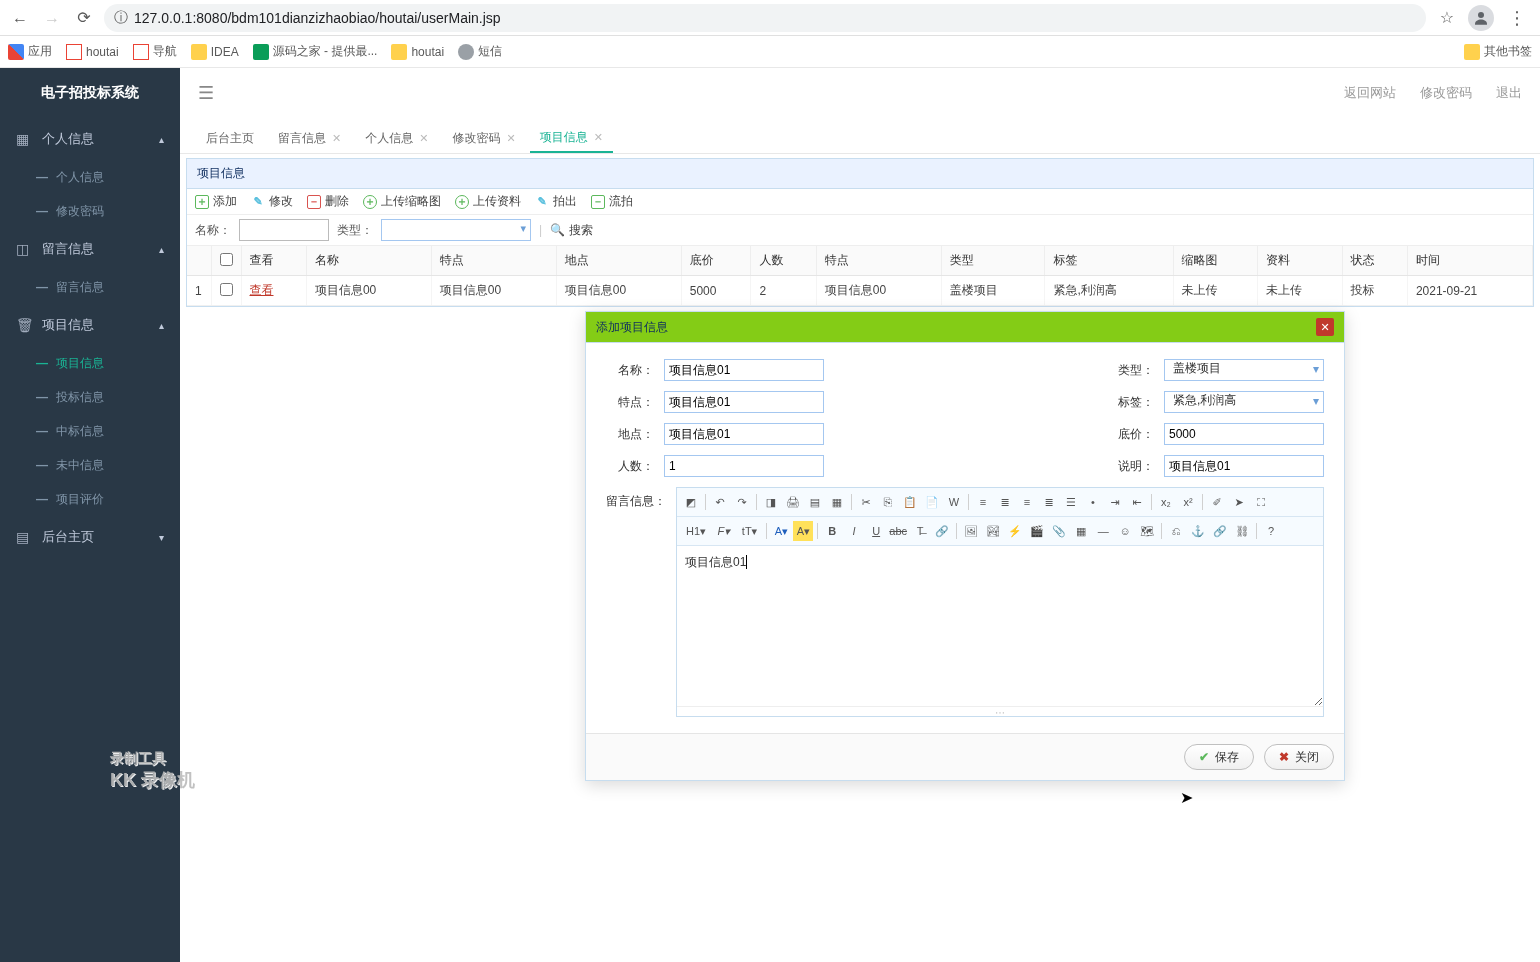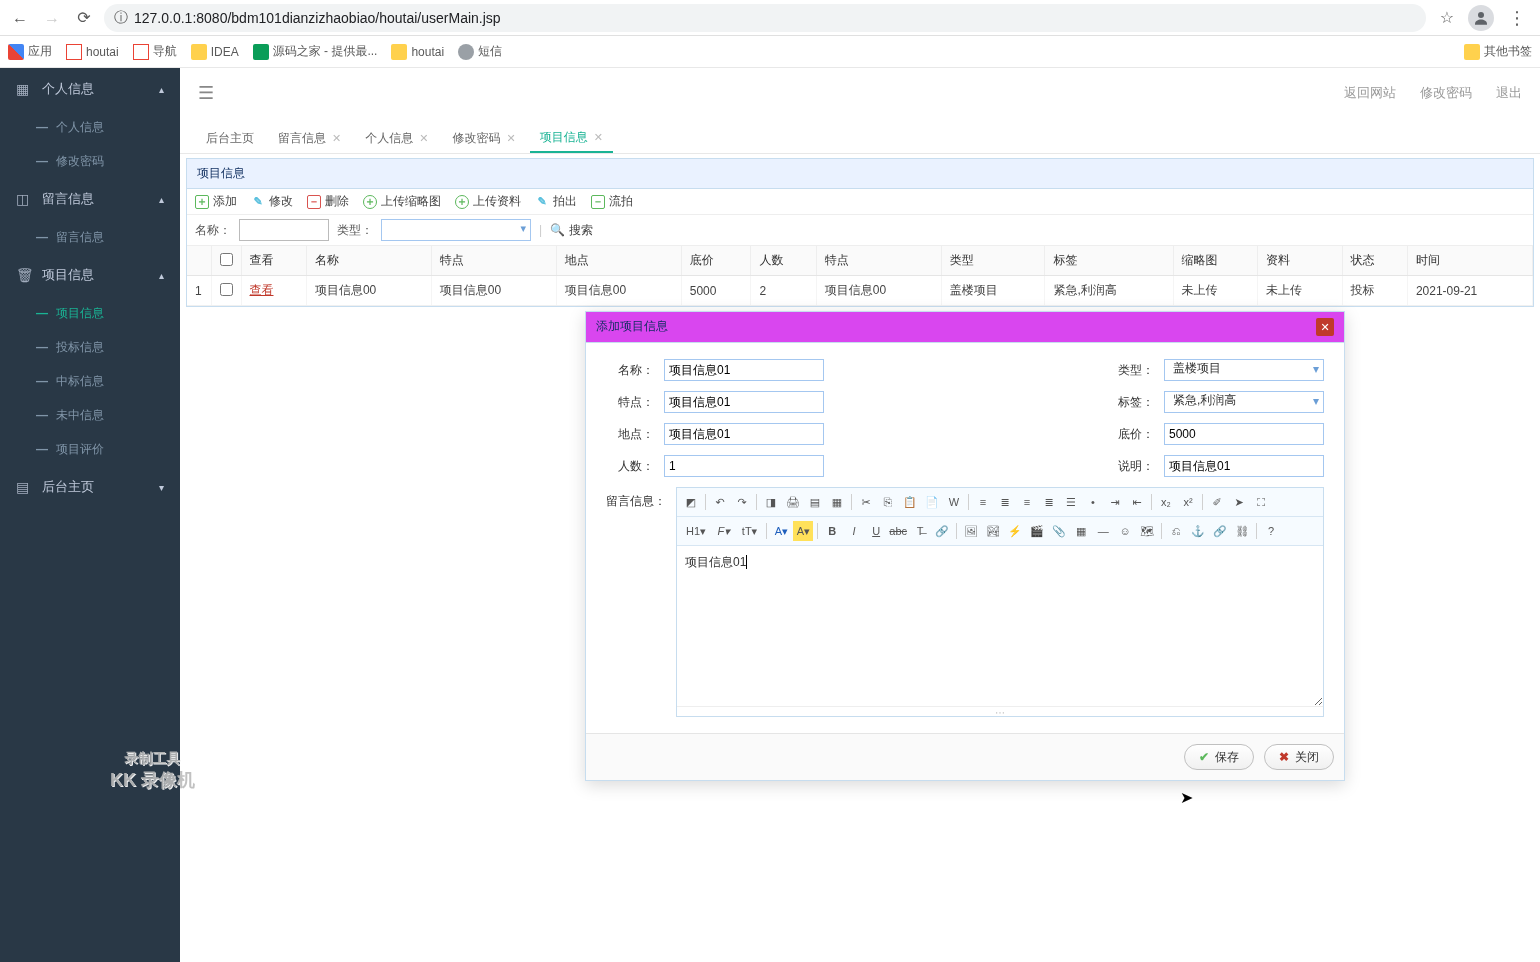--- a/index.html
+++ b/index.html
@@ -71,21 +71,21 @@
 .mag { font-size: 12px; }
 
 .grid { width: 100%; border-collapse: collapse; font-size: 12px; }
 .grid th { background: #fafafa; border-bottom: 1px solid #e5e5e5; border-right: 1px solid #eee; text-align: left; padding: 6px 8px; color: #333; font-weight: normal; }
 .grid td { border-bottom: 1px solid #f0f0f0; border-right: 1px solid #f5f5f5; padding: 6px 8px; color: #444; }
 .link-red { color: #c0392b; text-decoration: underline; cursor: pointer; }
 .chk { width: 13px; height: 13px; }
 
 
 .dialog { position: absolute; left: 405px; top: 243px; width: 760px; background: #fff; border: 1px solid #c7ddef; box-shadow: 0 4px 16px rgba(0,0,0,.15); }
-.dlg-title { background: #d946ef; color: #0e2d5f; padding: 6px 10px; font-size: 12px; display: flex; border-bottom: 1px solid #c7ddef; }
+.dlg-title { background: #84cc16; color: #0e2d5f; padding: 6px 10px; font-size: 12px; display: flex; align-items: center; border-bottom: 1px solid #c7ddef; }
 .dlg-close { margin-left: auto; width: 18px; height: 18px; background: #c0392b; color: #fff; display: flex; align-items: center; justify-content: center; font-size: 11px; border-radius: 2px; cursor: pointer; }
 .dlg-body { padding: 16px 20px; }
 .form-row { display: flex; gap: 40px; margin-bottom: 10px; }
 .form-cell { display: flex; align-items: center; gap: 10px; }
 .form-cell label { width: 48px; text-align: right; color: #333; font-size: 12px; }
 .form-cell .txt, .form-cell .combo2 { width: 160px; height: 22px; border: 1px solid #a4c7f0; padding: 0 4px; font-size: 12px; }
 .combo2 { position: relative; background: #fff; }
 .combo2::after { content: "▾"; position: absolute; right: 4px; top: 2px; color: #6b9ed6; }
 .editor-row { display: flex; gap: 10px; align-items: flex-start; }
 .editor-row label { width: 60px; text-align: right; color: #333; font-size: 12px; padding-top: 6px; }
@@ -95,21 +95,21 @@
 .ed-sep { width: 1px; background: #d0d0d0; margin: 2px 2px; }
 .ed-area { min-height: 160px; padding: 8px; font-size: 12px; resize:vertical; overflow:auto; }
 .ed-resize { height: 10px; text-align:center; color:#bbb; font-size:10px; cursor:ns-resize; border-top:1px solid #eee;}
 .dlg-footer { border-top: 1px solid #e5e5e5; padding: 10px; display: flex; justify-content: flex-end; gap: 10px; background:#fafafa;}
 .btn { height: 26px; padding: 0 14px; border: 1px solid #c0c0c0; border-radius: 13px; background: linear-gradient(#fff,#f0f0f0); display: flex; align-items: center; gap: 6px; font-size: 12px; cursor: pointer; color:#333;}
 .btn-ico-ok { color:#5cb85c; font-weight:bold; }
 .btn-ico-x { color:#c0392b; font-weight:bold; }
 
 .cursor-arrow { position:absolute; left:1000px; top:720px; font-size:16px; color:#000; pointer-events:none; z-index:999;}
 
-.watermark { position: absolute; left: 110px; bottom: 170px; color: #bbb; font-size: 18px; font-weight: bold; text-shadow: 1px 1px 0 #fff; opacity: .9; pointer-events:none;text-align:center;}
+.watermark { position: absolute; left: 110px; bottom: 170px; color: #bbb; font-size: 18px; font-weight: bold; text-shadow: 1px 1px 0 #fff; opacity: .9; pointer-events:none;}
 .watermark .line1 { font-size: 14px; }
 </style>
 </head>
 <body>
 
 <div class="browser-bar">
   <div class="nav-btn">←</div>
   <div class="nav-btn disabled">→</div>
   <div class="nav-btn">⟳</div>
   <div class="addr-bar">
@@ -157,20 +157,21 @@
     </div>
   <div class="bm-spacer"></div>
   <div class="bm-item">
       <span class="bm-ico bm-folder"></span>
       <span>其他书签</span>
     </div>
 </div>
 
 <div class="app">
   <aside class="sidebar">
+    <div class="brand">电子招投标系统</div>
 
     <div class="menu-group">
       <div class="menu-head">
           <span class="mh-icon">▦</span>
           <span>个人信息</span>
           <span class="caret">▴</span>
         </div>
       <div class="menu-sub">
         <div class="menu-item">
             <span class="dash">—</span>

